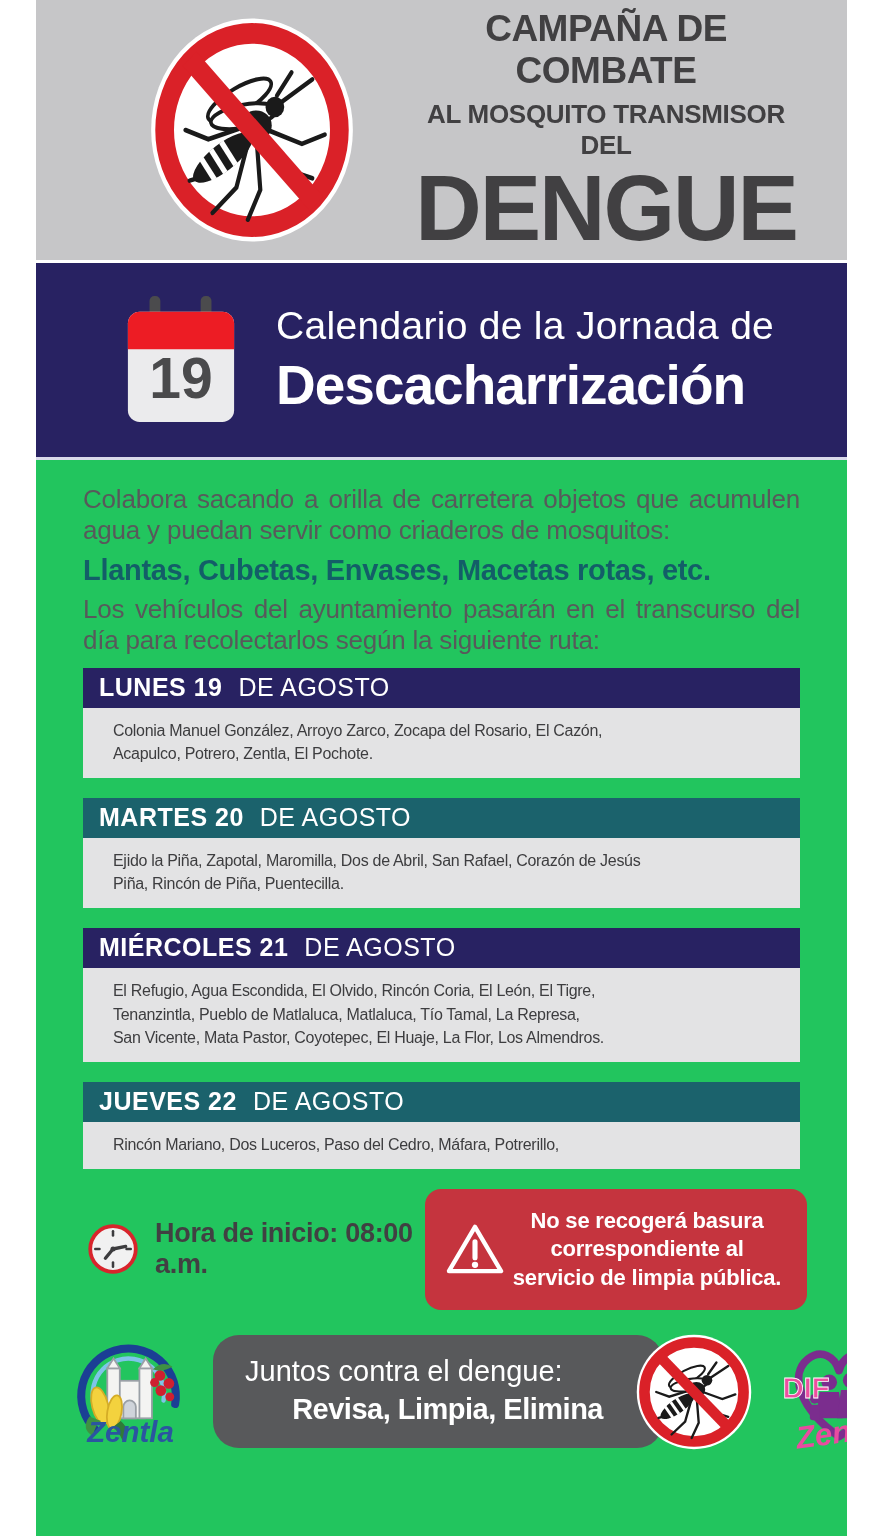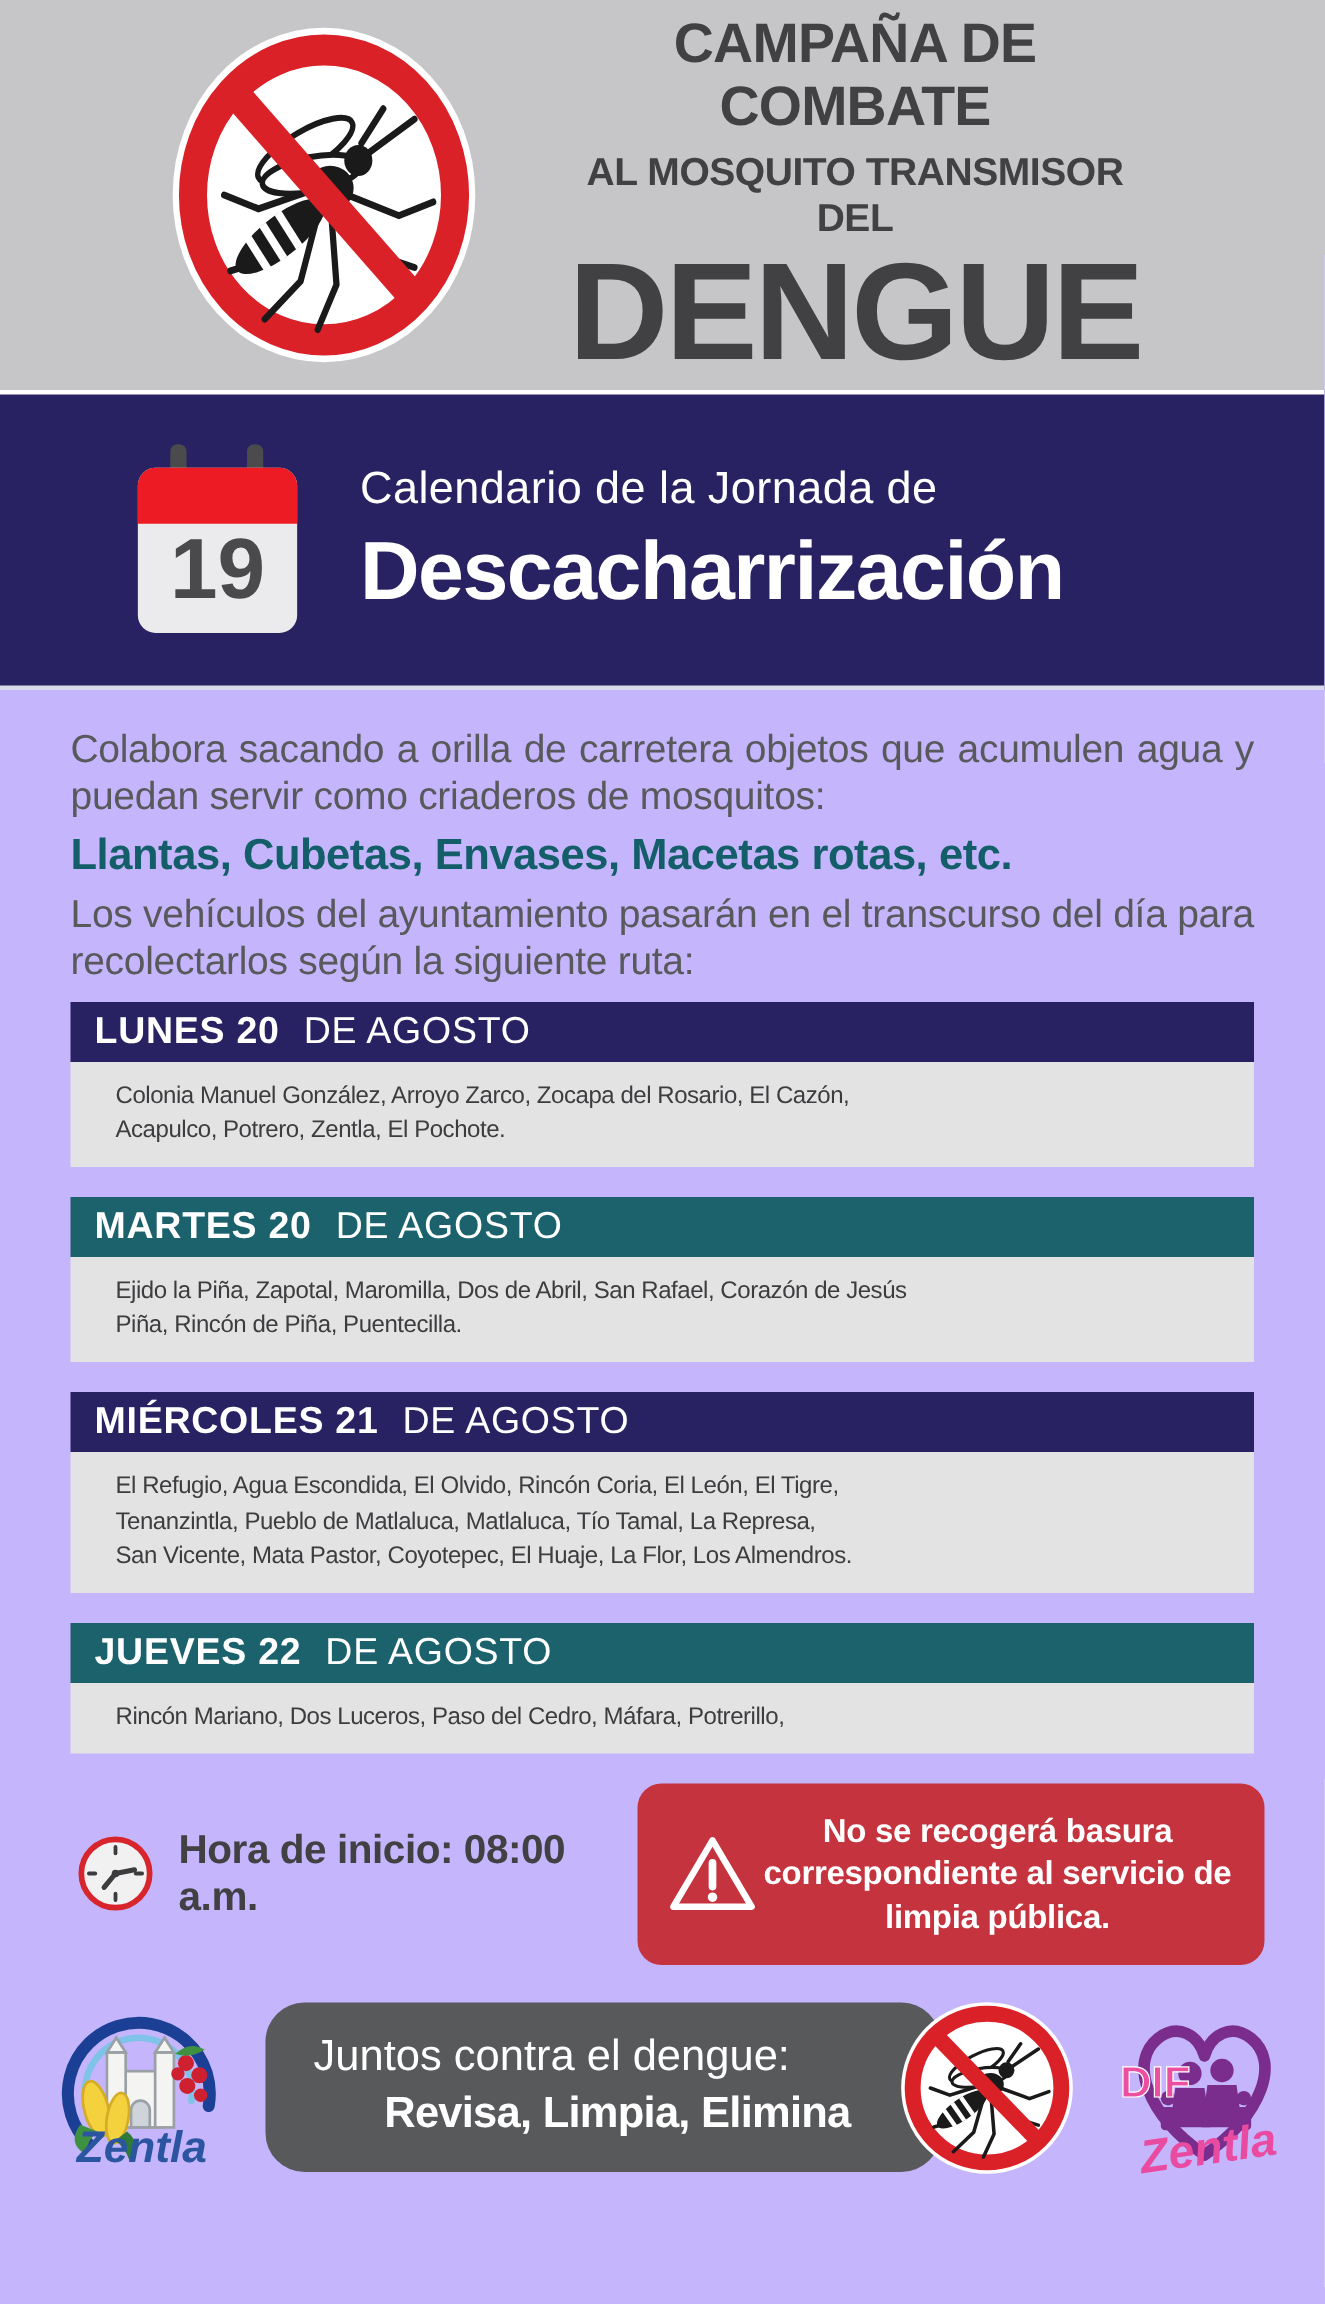--- a/index.html
+++ b/index.html
@@ -1,36 +1,36 @@
 <!DOCTYPE html>
 <html lang="es"><head>
 <meta charset="utf-8">
 <style>
   * { margin:0; padding:0; box-sizing:border-box; }
   body { background:#ffffff; }
   .poster {
-    width:883px; height:1536px; margin:0 auto; background:#c4b5fd;
+    width:811px; height:1536px; margin:0 auto; background:#22c55e;
     overflow:hidden; position:relative;
     font-family:"Liberation Sans", sans-serif;
   }
 
   
   .top-header { height:260px; background:#c6c6c8; display:flex; align-items:center; }
   .header-sign { margin-left:112px; width:208px; height:230px; flex:none; }
   .head-text { margin-left:48px; width:404px; text-align:center; color:#414042; }
   .ht1 { font-size:37px; font-weight:700; letter-spacing:-0.5px; }
   .ht2 { font-size:26px; font-weight:700; margin-top:7px; letter-spacing:-0.3px; }
   .ht3 { font-size:92px; font-weight:800; line-height:0.95; margin-top:4px; letter-spacing:-2px; }
 
   
   .banner { height:200px; background:#282262; border-top:3px solid #ffffff;
             border-bottom:3px solid #d9d9ea; display:flex; align-items:center; }
   .cal-icon { margin-left:86px; width:118px; height:128px; flex:none; }
   .banner-text { margin-left:36px; color:#ffffff; }
-  .bt1 { font-size:30px; font-weight:400; letter-spacing:0.3px; }
+  .bt1 { font-size:39px; font-weight:400; letter-spacing:0.3px; }
   .bt2 { font-size:55px; font-weight:800; margin-top:5px; letter-spacing:-1px; }
 
   
   .intro { padding:24px 47px 0; }
   .intro .p { font-size:26px; color:#58595b; text-align:justify; line-height:1.18; letter-spacing:-0.2px; }
   .intro .hl { font-size:29px; color:#135e68; font-weight:700; margin:9px 0 7px; letter-spacing:-0.3px; }
 
   
   .schedule { margin:12px 47px 0; }
   .day { margin-bottom:20px; }
@@ -131,21 +131,21 @@
   <section class="intro">
     <p class="p">Colabora sacando a orilla de carretera objetos que acumulen agua y puedan servir como criaderos de mosquitos:</p>
     <p class="hl">Llantas, Cubetas, Envases, Macetas rotas, etc.</p>
     <p class="p">Los vehículos del ayuntamiento pasarán en el transcurso del día para recolectarlos según la siguiente ruta:</p>
   </section>
 
   <section class="schedule">
 
     <div class="day">
       <div class="day-head navy">
-        <span class="strong">LUNES 20</span>
+        <span class="strong">LUNES 19</span>
         <span class="rest">DE AGOSTO</span>
       </div>
       <div class="day-body">
         <div class="route-line">Colonia Manuel González, Arroyo Zarco, Zocapa del Rosario, El Cazón,</div>
         <div class="route-line">Acapulco, Potrero, Zentla, El Pochote.</div>
       </div>
     </div>
 
     <div class="day">
       <div class="day-head teal">

